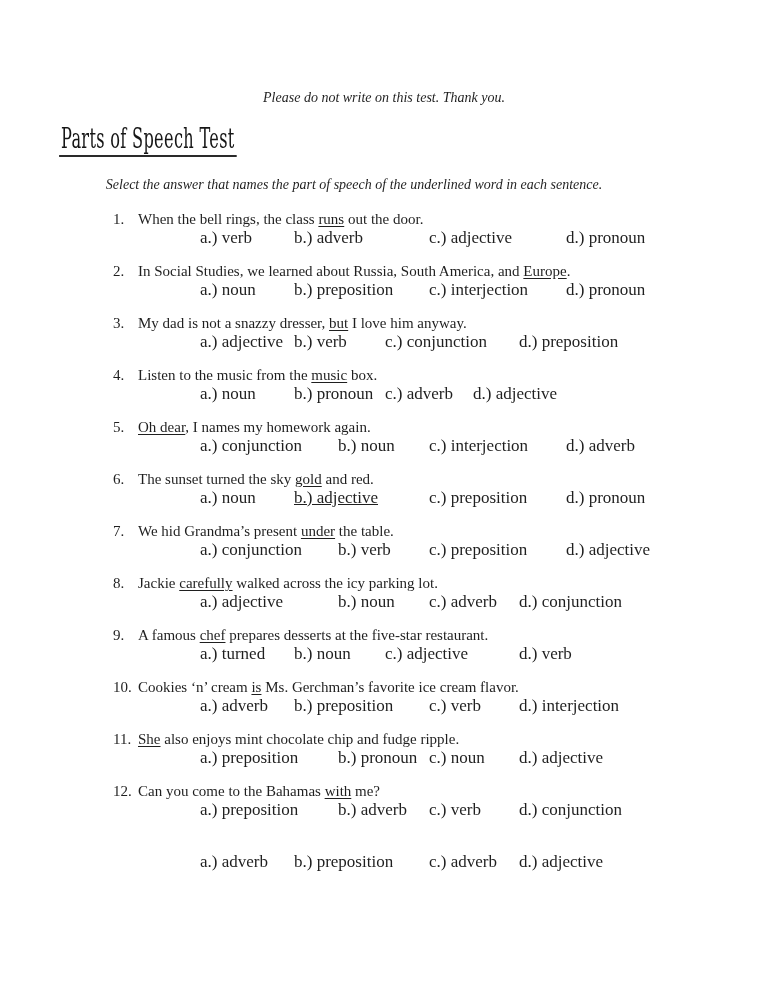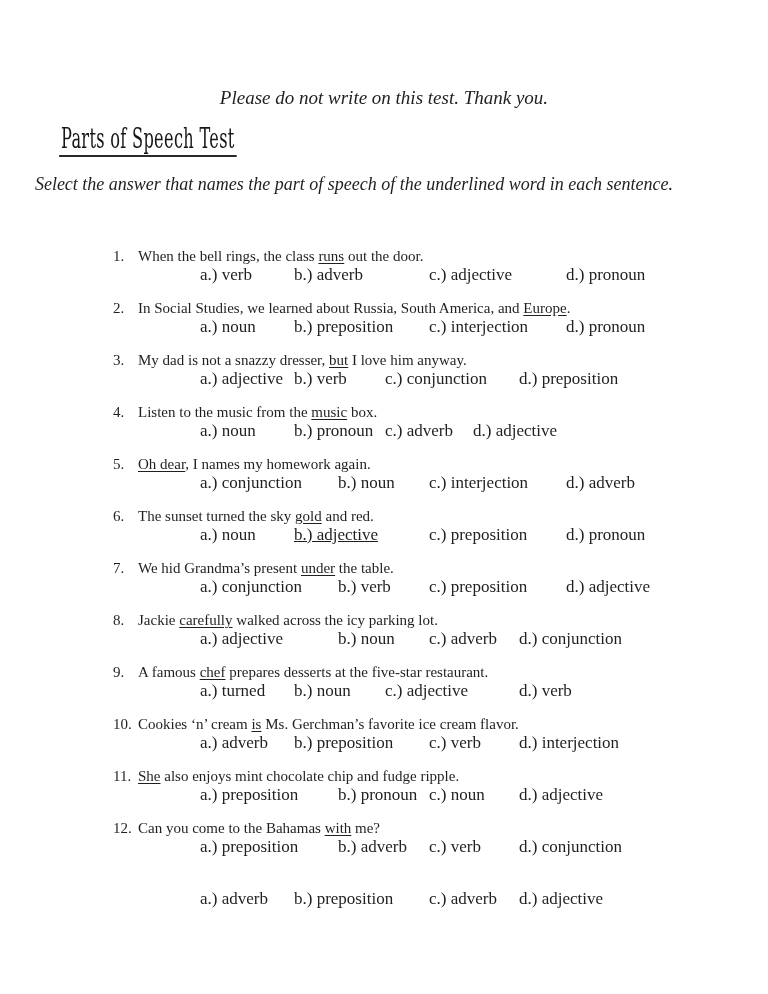--- a/index.html
+++ b/index.html
@@ -12,21 +12,21 @@
   #page {
     position: relative;
     width: 768px; height: 994px;
     background: #ffffff;
     overflow: hidden;
   }
   .notice {
     position: absolute; top: 89px; left: 0; width: 768px;
     text-align: center;
     font-style: italic;
-    font-size: 19px;
+    font-size: 14px;
     line-height: 17px;
   }
   .title-wrap {
     position: absolute; top: 123px; left: 0; width: 665px;
   }
   .page-title {
     display: inline-block;
     font-family: "DejaVu Serif", serif;
     font-size: 27px;
     line-height: 31px;
@@ -34,25 +34,25 @@
     transform: scaleX(0.60);
     letter-spacing: 0.5px;
     border-bottom: 2px solid #2a2a2a;
     padding: 0 3px 1px 3px;
     white-space: nowrap;
   }
   .instructions {
     position: absolute; top: 176px; left: 0; width: 708px;
     text-align: center;
     font-style: italic;
-    font-size: 18px;
+    font-size: 14px;
     line-height: 17px;
   }
   #questions {
-    position: absolute; top: 211px; left: 113px; width: 655px; margin-top: 37px;
+    position: absolute; top: 211px; left: 113px; width: 655px;
   }
   .question { position: relative; height: 52px; }
   .q-sentence {
     font-size: 15px;
     line-height: 17px;
     white-space: nowrap;
   }
   .q-num { display: inline-block; width: 25px; }
   .underlined { text-decoration: underline; text-underline-offset: 2px; }
   .q-answers {

